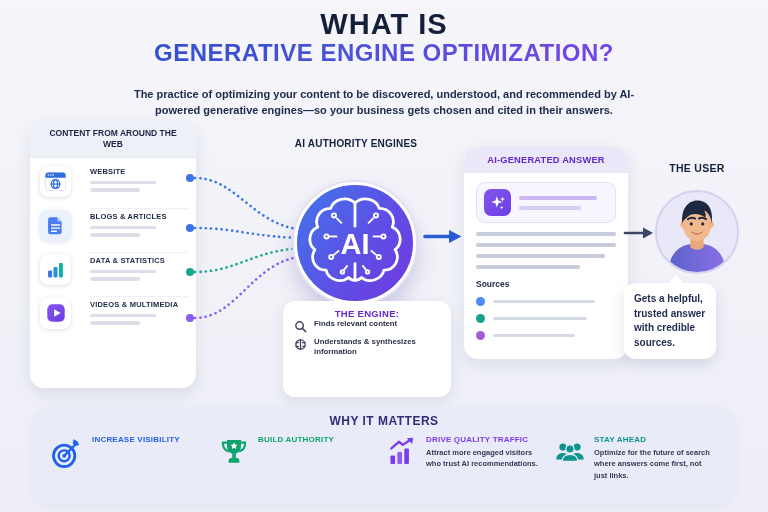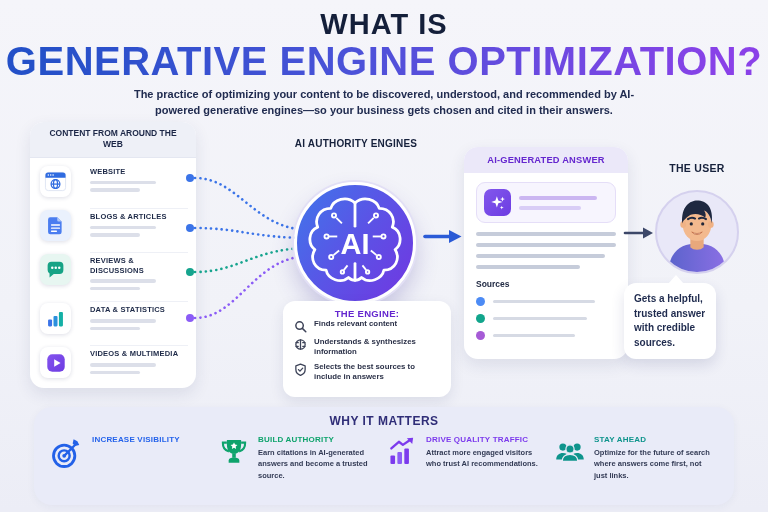--- a/index.html
+++ b/index.html
@@ -7,21 +7,21 @@
   body { font-family:"Liberation Sans","DejaVu Sans",sans-serif; }
   #stage {
     position:relative; width:768px; height:512px; overflow:hidden;
     background:linear-gradient(180deg,#f5f5fa 0%,#f1f2f8 60%,#ecedf6 100%);
   }
 
   
   .title1 { position:absolute; top:8px; left:0; width:768px; text-align:center;
     font-size:29px; font-weight:800; letter-spacing:1px; color:#141f3a; }
   .title2 { position:absolute; top:39px; left:0; width:768px; text-align:center;
-    font-size:40px; font-weight:800; letter-spacing:.5px;
+    font-size:24px; font-weight:800; letter-spacing:.5px;
     background:linear-gradient(90deg,#2450c8 5%,#4a52d8 45%,#8a41e8 95%);
     -webkit-background-clip:text; background-clip:text; color:transparent; }
   .subtitle { position:absolute; top:87px; left:114px; width:540px; text-align:center;
     font-size:11px; font-weight:700; color:#212c50; line-height:1.42; }
 
   
   .src-panel { position:absolute; left:30px; top:122px; width:166px; height:266px;
     background:#fff; border-radius:14px; box-shadow:0 6px 16px rgba(35,45,100,.10); }
   .src-header { background:#eef0f7; border-radius:14px 14px 0 0; border-bottom:1px solid #e4e7f1;
     padding:6px 14px; text-align:center; font-size:8.5px; font-weight:800; color:#1c2747; line-height:1.35; }
@@ -151,35 +151,20 @@
           </g>
         </svg>
       </div>
       <div class="src-body">
         <div class="src-label">BLOGS &amp; ARTICLES</div>
         <div class="ph-line w1"></div>
         <div class="ph-line w2"></div>
       </div>
     </div>
 
-    <div class="src-item">
-      <div class="src-icon tint-green">
-        <svg width="21" height="21" viewBox="0 0 24 24">
-          <path d="M3 7.5 a4.5 4.5 0 0 1 4.5 -4.5 h9 a4.5 4.5 0 0 1 4.5 4.5 v5 a4.5 4.5 0 0 1 -4.5 4.5 h-6.5 l-4.8 4.2 v-4.5 a4.5 4.5 0 0 1 -2.2 -4 Z" fill="#16a385"></path>
-          <circle cx="8.3" cy="10" r="1.4" fill="#fff"></circle>
-            <circle cx="12.3" cy="10" r="1.4" fill="#fff"></circle>
-            <circle cx="16.3" cy="10" r="1.4" fill="#fff"></circle>
-        </svg>
-      </div>
-      <div class="src-body">
-        <div class="src-label">REVIEWS &amp; DISCUSSIONS</div>
-        <div class="ph-line w1"></div>
-        <div class="ph-line w2"></div>
-      </div>
-    </div>
 
     <div class="src-item">
       <div class="src-icon">
         <svg width="21" height="21" viewBox="0 0 24 24">
           <rect x="3.5" y="13" width="4.6" height="8" rx="1.2" fill="#3b74e8"></rect>
           <rect x="9.7" y="9" width="4.6" height="12" rx="1.2" fill="#2b90dd"></rect>
           <rect x="15.9" y="4.5" width="4.6" height="16.5" rx="1.2" fill="#14b0a6"></rect>
         </svg>
       </div>
       <div class="src-body">
@@ -273,29 +258,20 @@
           <circle cx="7" cy="7" r="5"></circle>
           <path d="M7 2 v10"></path>
             <path d="M4.6 5 h-2.4"></path>
             <path d="M4.6 9 h-2.4"></path>
           <path d="M9.4 5 h2.4"></path>
             <path d="M9.4 9 h2.4"></path>
         </g>
       </svg>
       <div class="engine-step-text">Understands &amp; synthesizes information</div>
     </div>
-    <div class="engine-step">
-      <svg width="13" height="13" viewBox="0 0 14 14">
-        <g fill="none" stroke="#3d4358" stroke-width="1.4" stroke-linecap="round" stroke-linejoin="round">
-          <path d="M7 1.3 l5 1.8 v4 c0 3.2 -2.2 5.3 -5 6.3 c-2.8 -1 -5 -3.1 -5 -6.3 v-4 Z"></path>
-          <path d="M4.8 7.1 l1.6 1.7 3 -3.3"></path>
-        </g>
-      </svg>
-      <div class="engine-step-text">Selects the best sources to include in answers</div>
-    </div>
   </div>
 
   <div class="arrow1">
     <svg width="40" height="17" viewBox="0 0 40 17">
       <path d="M2 8.5 H27" stroke="#2b5bd7" stroke-width="3.6" stroke-linecap="round"></path>
       <path d="M26 2 L38.5 8.5 L26 15 Z" fill="#2b5bd7"></path>
     </svg>
   </div>
 
   <div class="ans-card">
@@ -394,21 +370,20 @@
             <path d="M10 4.5 h16 v5 c0 7 -3.5 10.5 -8 10.5 s-8 -3.5 -8 -10.5 Z" fill="#0ea36c"></path>
             <path d="M10 7.5 H5.5 c-.2 5.5 2.3 8.5 6.8 9.8" fill="none" stroke="#0ea36c" stroke-width="2.4"></path>
             <path d="M26 7.5 h4.5 c.2 5.5 -2.3 8.5 -6.8 9.8" fill="none" stroke="#0ea36c" stroke-width="2.4"></path>
             <rect x="16" y="19.5" width="4" height="5" fill="#0ea36c"></rect>
             <path d="M12 27.5 c0 -2.2 2.6 -3.2 6 -3.2 s6 1 6 3.2 v2.5 H12 Z" fill="#0ea36c"></path>
             <path d="M18 7.2 l1.2 2.4 2.7 .4 -2 1.9 .5 2.7 -2.4 -1.3 -2.4 1.3 .5 -2.7 -2 -1.9 2.7 -.4 Z" fill="#fff"></path>
           </svg>
         </div>
         <div>
           <div class="wim-col-title c-green">BUILD AUTHORITY</div>
-          <div class="wim-desc">Earn citations in AI-generated answers and become a trusted source.</div>
         </div>
       </div>
 
       <div class="wim-col">
         <div class="wim-icon">
           <svg width="32" height="32" viewBox="0 0 36 36">
             <rect x="5" y="22" width="5.2" height="9.5" rx="1.2" fill="#7c3aed"></rect>
             <rect x="12.8" y="18" width="5.2" height="13.5" rx="1.2" fill="#8b5cf6"></rect>
             <rect x="20.6" y="14" width="5.2" height="17.5" rx="1.2" fill="#7c3aed"></rect>
             <path d="M6 14 L14.5 6.5 l4.5 3.5 L27 4.5" fill="none" stroke="#7c3aed" stroke-width="2.6" stroke-linecap="round" stroke-linejoin="round"></path>

